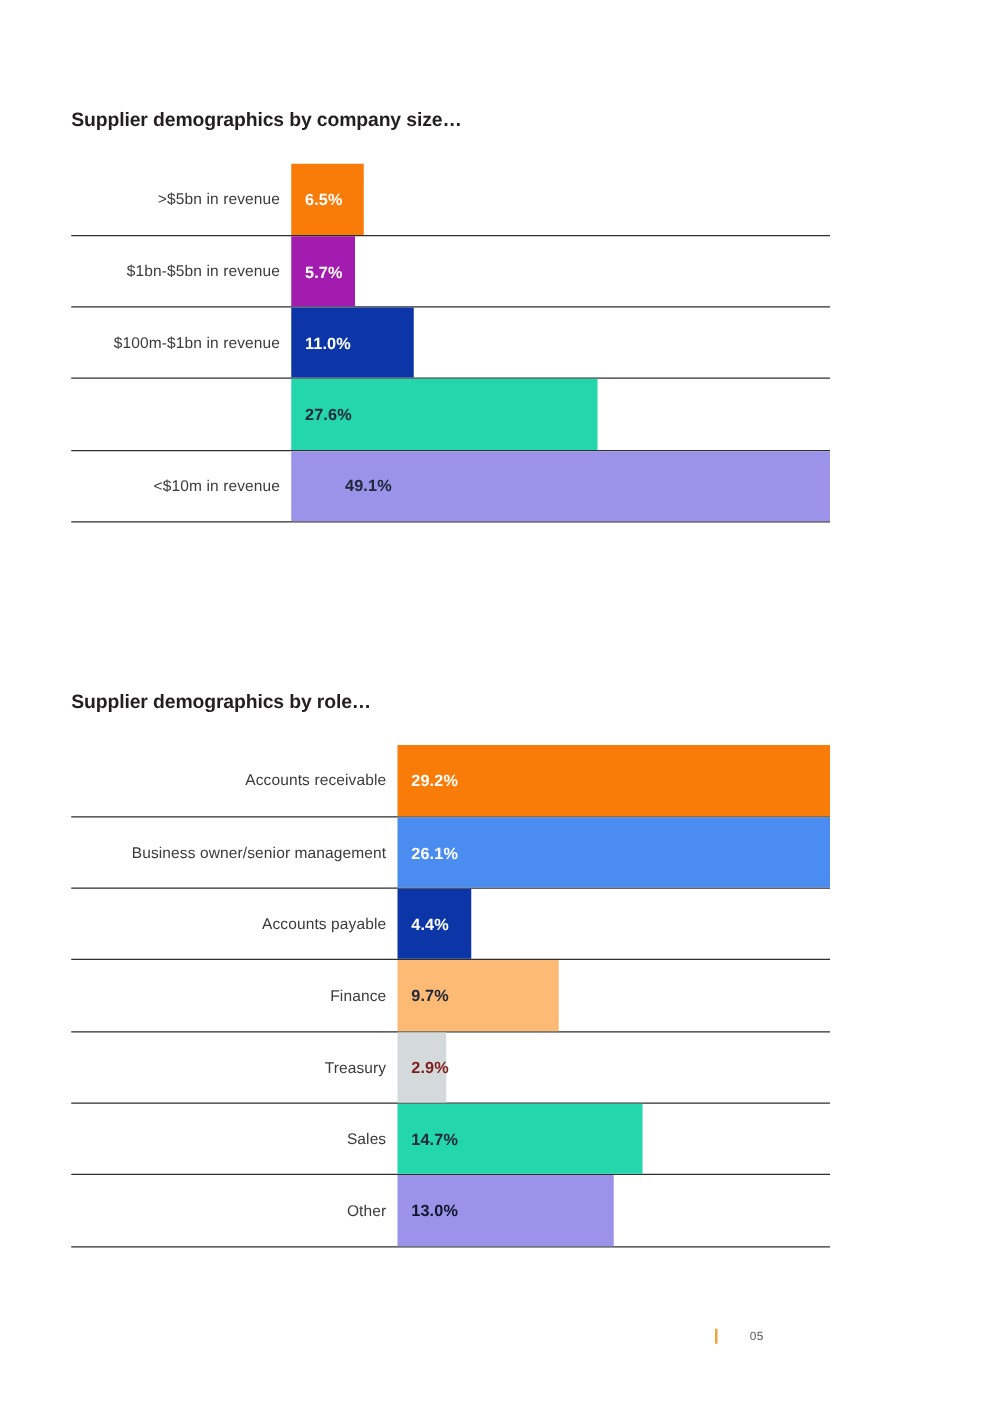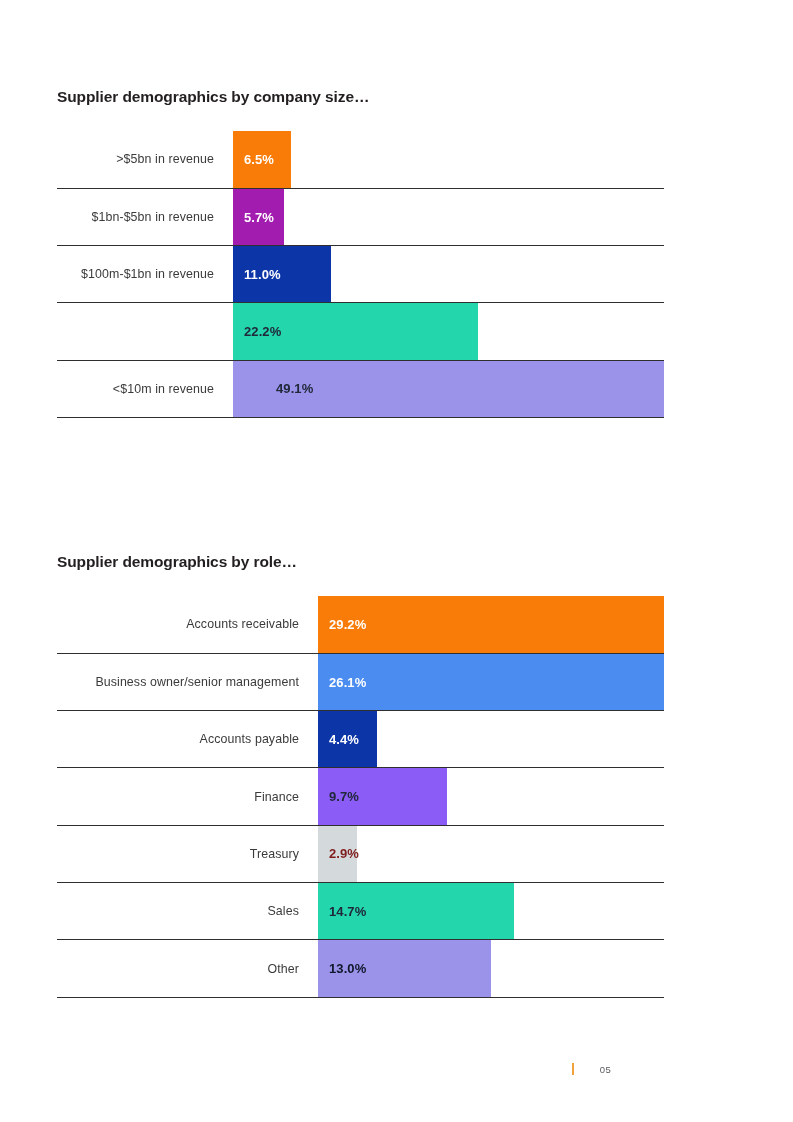--- a/index.html
+++ b/index.html
@@ -58,21 +58,21 @@
 
   
   .row-label {
     position: absolute;
     left: 0;
     top: 0;
     height: 100%;
     display: flex;
     align-items: center;
     justify-content: flex-end;
-    padding-right: 19px;
+    padding-right: 9px;
     box-sizing: border-box;
     font-size: 12.4px;
     color: #3b3b3b;
     white-space: nowrap;
     z-index: 3;
     letter-spacing: 0.1px;
   }
 
   .bar {
     position: absolute;
@@ -141,21 +141,21 @@
           </div>
         </div>
         <div class="chart-row">
           <div class="row-label">$100m-$1bn in revenue</div>
           <div class="bar" style="width: 97.5px; background: rgb(12, 54, 168);">
             <span class="bar-value" style="color: rgb(255, 255, 255);">11.0%</span>
           </div>
         </div>
         <div class="chart-row">
           <div class="bar" style="width: 244.636px; background: rgb(35, 214, 172);">
-            <span class="bar-value" style="color: rgb(32, 40, 58);">22.2%</span>
+            <span class="bar-value" style="color: rgb(32, 40, 58);">27.6%</span>
           </div>
         </div>
         <div class="chart-row">
           <div class="row-label">&lt;$10m in revenue</div>
           <div class="bar" style="width: 435.205px; background: rgb(155, 147, 234); padding-left: 32px;">
             <span class="bar-value" style="color: rgb(32, 40, 58);">49.1%</span>
           </div>
         </div>
       </div>
   </section>
@@ -176,21 +176,21 @@
           </div>
         </div>
         <div class="chart-row">
           <div class="row-label">Accounts payable</div>
           <div class="bar" style="width: 58.5741px; background: rgb(12, 54, 168);">
             <span class="bar-value" style="color: rgb(255, 255, 255);">4.4%</span>
           </div>
         </div>
         <div class="chart-row">
           <div class="row-label">Finance</div>
-          <div class="bar" style="width: 129.129px; background: #8b5cf6;">
+          <div class="bar" style="width: 129.129px; background: #fdba74;">
             <span class="bar-value" style="color: rgb(32, 40, 58);">9.7%</span>
           </div>
         </div>
         <div class="chart-row">
           <div class="row-label">Treasury</div>
           <div class="bar" style="width: 38.6057px; background: rgb(212, 217, 220);">
             <span class="bar-value" style="color: #7f1d1d; text-align: right;">2.9%</span>
           </div>
         </div>
         <div class="chart-row">

